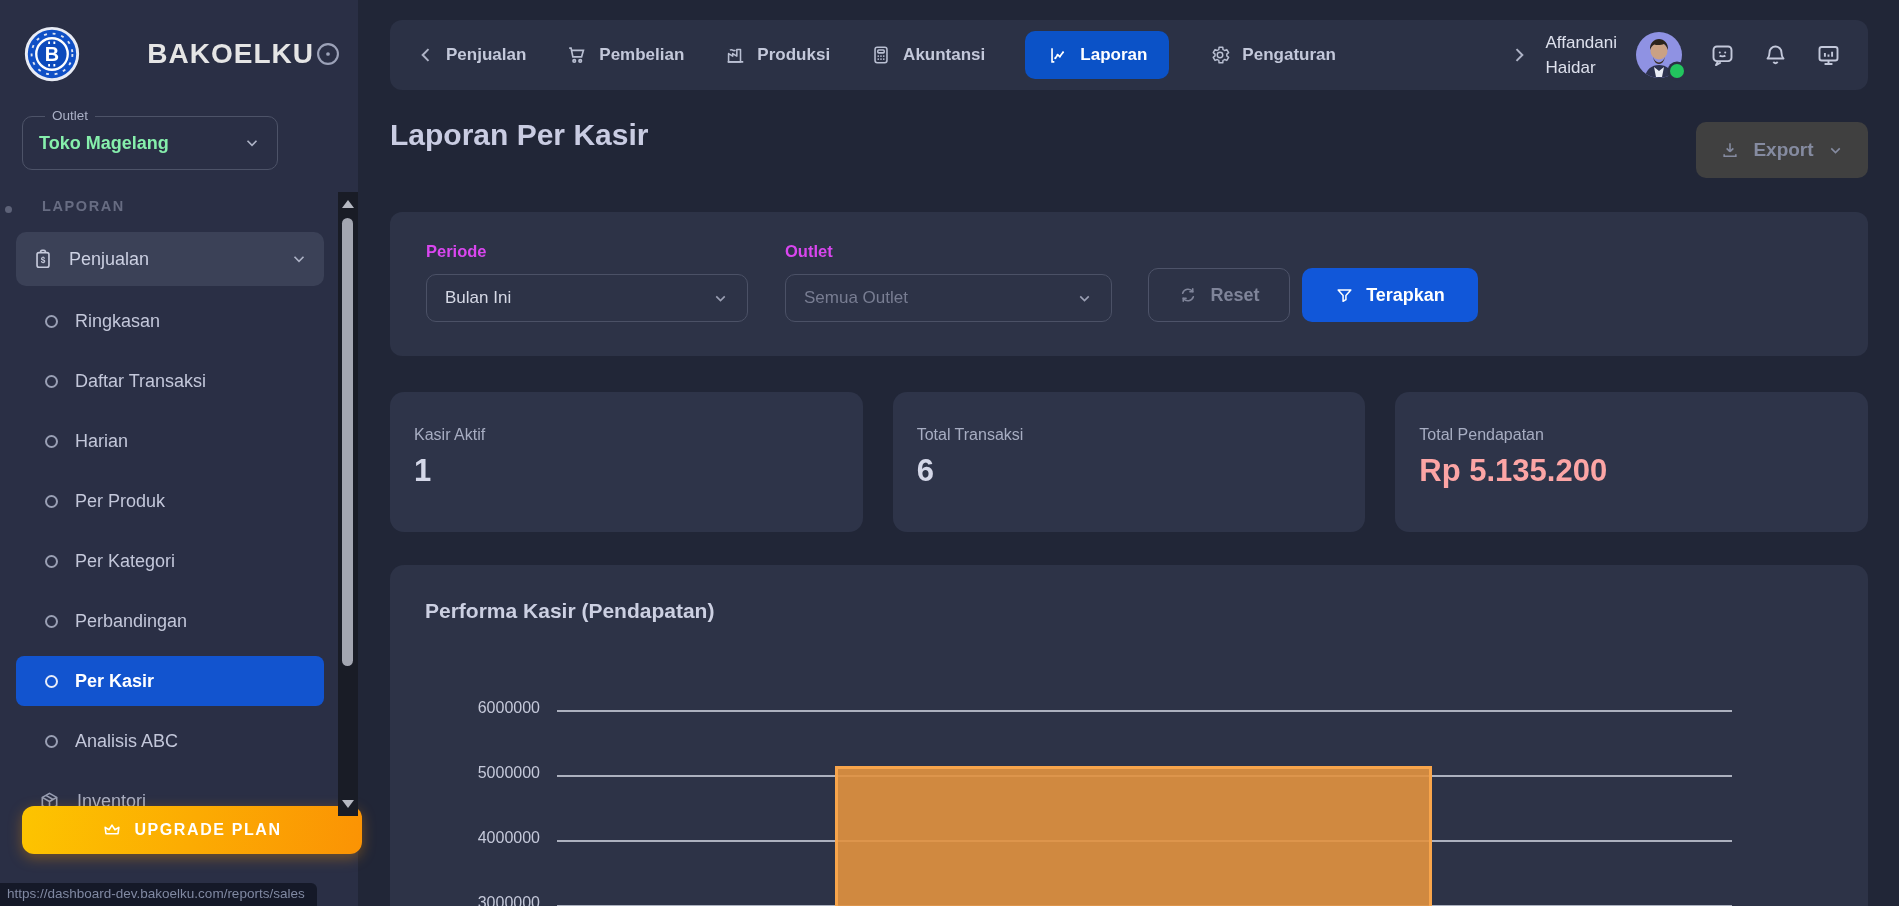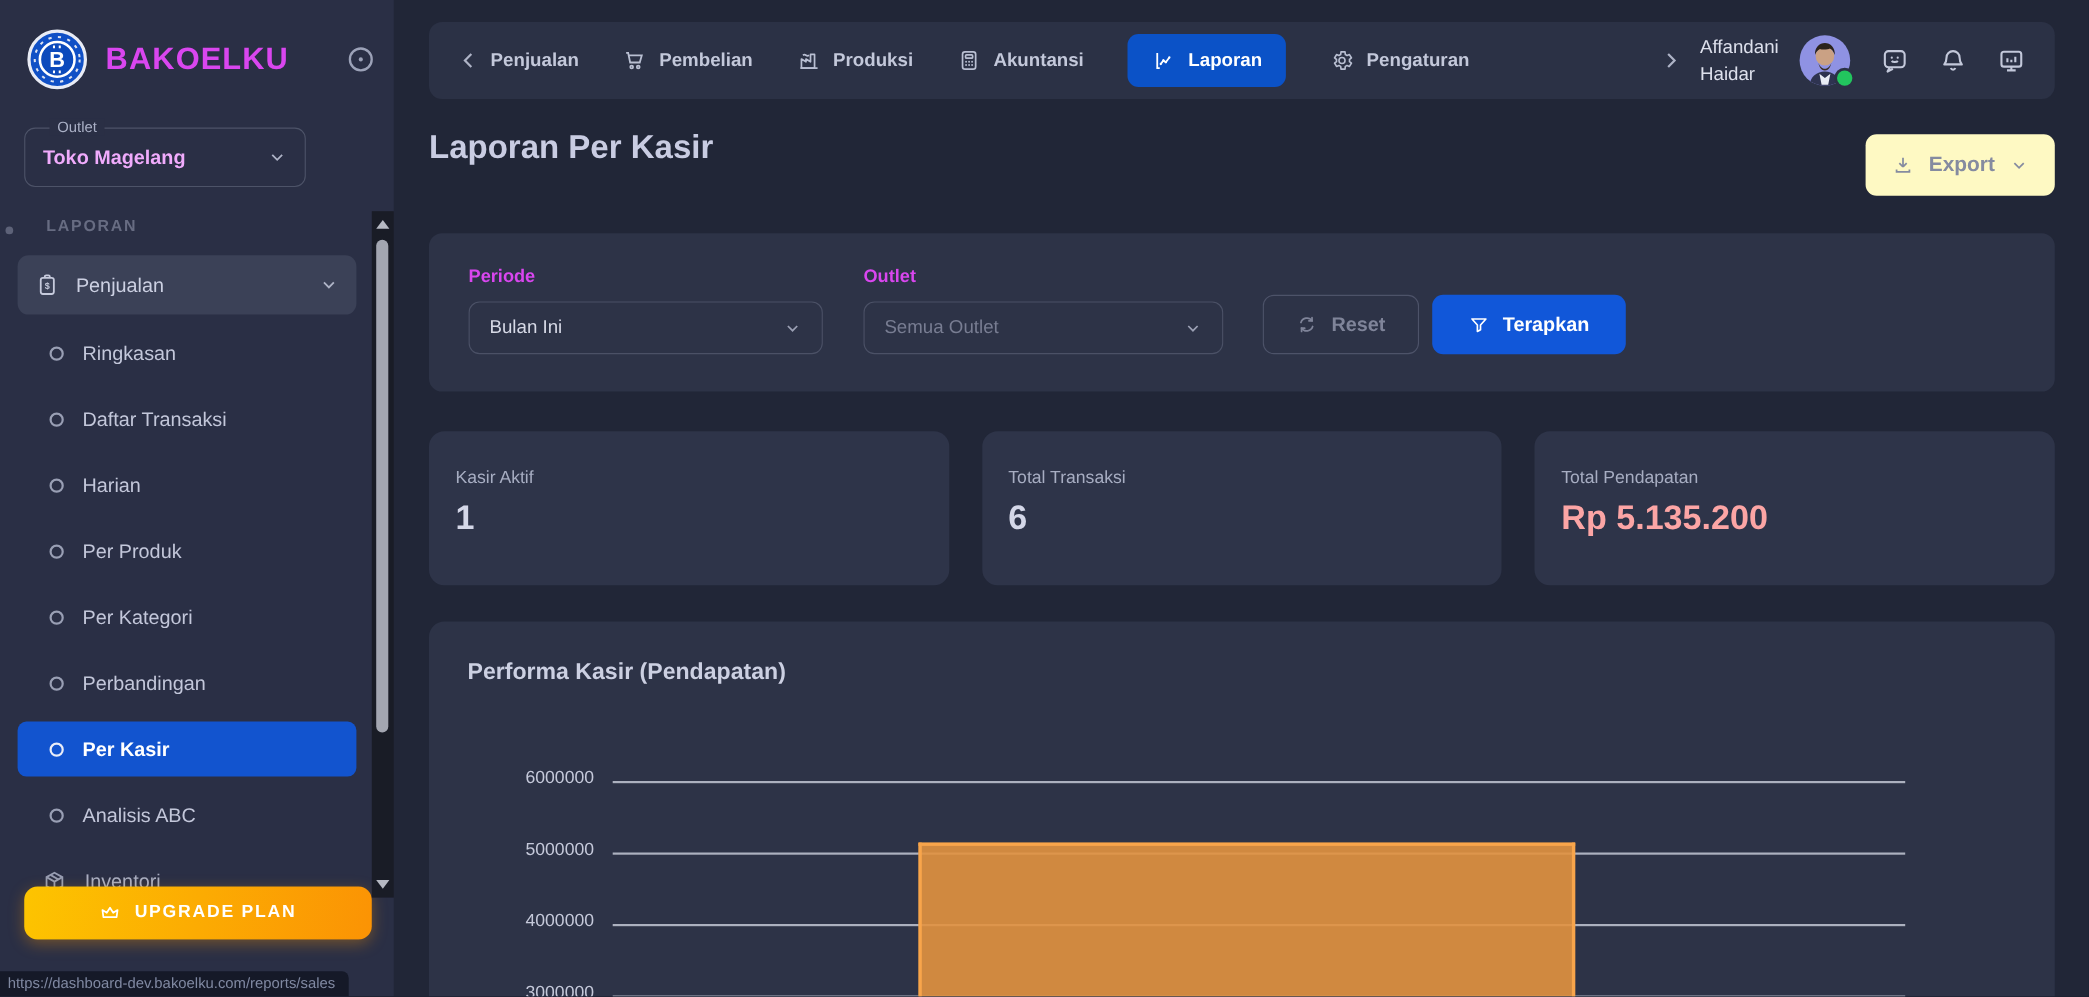--- a/index.html
+++ b/index.html
@@ -4,29 +4,29 @@
 <style>
   * { margin:0; padding:0; box-sizing:border-box; }
   html,body { width:1899px; height:906px; overflow:hidden; background:#1d2232; }
   .screen { position:relative; width:1899px; height:906px; background:#212637;
             font-family:"Liberation Sans", sans-serif; color:#c9cde0; overflow:hidden; }
 
   
   .sidebar { position:absolute; left:0; top:0; width:358px; height:906px; background:#2a2f45; }
   .logo-row { position:absolute; left:24px; top:22px; right:16px; height:64px; display:flex; align-items:center; }
   .coin { width:56px; height:56px; flex:0 0 auto; }
-  .brand-name { margin-left:16px; font-size:28px; font-weight:800; letter-spacing:1px; color:#d946ef; flex:1; }
+  .brand-name { margin-left:16px; font-size:28px; font-weight:800; letter-spacing:1px; color:#e5e5e5; flex:1;text-align:right; }
   .side-toggle { width:28px; height:28px; color:#9ca2b8; cursor:pointer; }
 
   .outlet-box { position:absolute; left:22px; top:116px; width:256px; height:54px;
                 border:1.6px solid #4d5368; border-radius:10px; display:flex; align-items:center;
                 padding:0 16px; cursor:pointer; }
   .outlet-box .legend { position:absolute; top:-9px; left:22px; background:#2a2f45; padding:0 7px;
                         font-size:13.5px; color:#aab0c6; }
-  .outlet-box .value { flex:1; font-size:18px; font-weight:600; color:#f0abfc; }
+  .outlet-box .value { flex:1; font-size:18px; font-weight:600; color:#86efac; }
 
   .section-dot { position:absolute; left:5px; top:206px; width:7px; height:7px; border-radius:50%; background:#5d6278; }
   .section-label { position:absolute; left:42px; top:198px; font-size:14.5px; font-weight:700;
                    letter-spacing:1.6px; color:#676c82; }
 
   .menu { position:absolute; left:16px; top:232px; width:308px; }
   .menu-parent { height:54px; background:#3b4157; border-radius:10px; display:flex; align-items:center;
                  padding:0 16px; cursor:pointer; }
   .menu-parent .icn { width:22px; height:22px; color:#c6cadc; }
   .menu-parent .lbl { flex:1; margin-left:15px; font-size:18px; font-weight:500; color:#ccd0e2; }
@@ -37,21 +37,21 @@
   .menu-sub .radio { width:13px; height:13px; border-radius:50%; border:2px solid #999fb4; flex:0 0 auto; }
   .menu-sub .lbl { margin-left:17px; font-size:18px; font-weight:500; color:#c3c7da; }
   .menu-sub.active { background:#1254cf; }
   .menu-sub.active .radio { border-color:#e9edf8; }
   .menu-sub.active .lbl { color:#ffffff; font-weight:600; }
 
   .menu-inv { height:50px; margin-top:10px; display:flex; align-items:center; padding-left:22px; cursor:pointer; }
   .menu-inv .icn { width:23px; height:23px; color:#979db2; }
   .menu-inv .lbl { margin-left:16px; font-size:18px; font-weight:500; color:#a9aec2; }
 
-  .upgrade-btn { position:absolute; left:22px; top:806px; width:316px; height:48px; border-radius:12px;
+  .upgrade-btn { position:absolute; left:22px; top:806px; width:340px; height:48px; border-radius:12px;
                  background:linear-gradient(100deg,#fdc400 0%,#fb9304 100%);
                  display:flex; align-items:center; justify-content:center; cursor:pointer;
                  box-shadow:0 4px 14px rgba(251,150,4,.35); }
   .upgrade-btn .icn { width:20px; height:20px; color:#ffffff; margin-right:12px; }
   .upgrade-btn .lbl { font-size:16px; font-weight:800; letter-spacing:1.6px; color:#ffffff; }
 
   
   .side-scrollbar { position:absolute; left:338px; top:192px; width:20px; height:624px; background:#191c26; }
   .sb-arrow { position:absolute; left:0; width:20px; height:20px; display:flex; align-items:center; justify-content:center; cursor:pointer; }
   .sb-arrow.up { top:2px; } .sb-arrow.down { bottom:2px; }
@@ -76,21 +76,21 @@
   .nav-item.active .icn { color:#ffffff; }
   .topbar .spacer { flex:1; }
   .user-name { margin:0 18px 0 16px; font-size:17px; font-weight:500; color:#dde0ec; line-height:1.5; text-align:left; }
   .avatar-wrap { position:relative; width:48px; height:48px; cursor:pointer; flex:0 0 auto; }
   .avatar-wrap svg { display:block; }
   .online-dot { position:absolute; right:-1px; bottom:1px; width:14px; height:14px; border-radius:50%;
                 background:#22c55e; box-shadow:0 0 0 2.5px #2b3145; }
   .top-icon { width:27px; height:27px; color:#c3c8da; margin-left:26px; cursor:pointer; flex:0 0 auto; }
 
   .page-title { position:absolute; left:32px; top:118px; font-size:30px; font-weight:800; color:#c9cce2; }
-  .export-btn { position:absolute; right:31px; top:122px; width:172px; height:56px; background:#fef9c3;
+  .export-btn { position:absolute; right:31px; top:122px; width:172px; height:56px; background:#404040;
                 border-radius:10px; display:flex; align-items:center; justify-content:center;
                 color:#858ba0; cursor:pointer; }
   .export-btn .icn { width:20px; height:20px; margin-right:13px; }
   .export-btn .lbl { font-size:19px; font-weight:600; margin-right:13px; }
   .export-btn .chev { width:17px; height:17px; }
 
   .filter-card { position:absolute; left:32px; top:212px; right:31px; height:144px; background:#2d3347; border-radius:12px; }
   .f-label { position:absolute; top:30px; font-size:16.5px; font-weight:600; color:#d946ef; }
   .f-select { position:absolute; top:62px; height:48px; border:1.6px solid #4b5166; border-radius:10px;
               display:flex; align-items:center; padding:0 18px; cursor:pointer; }

